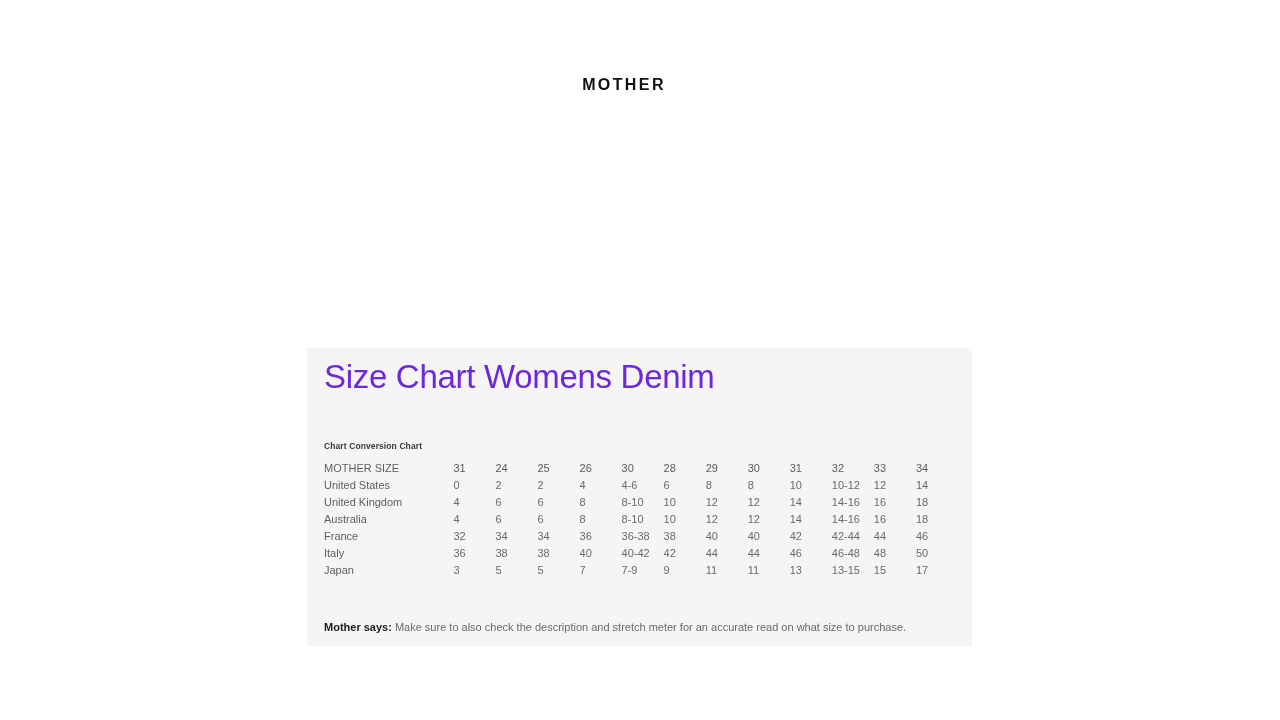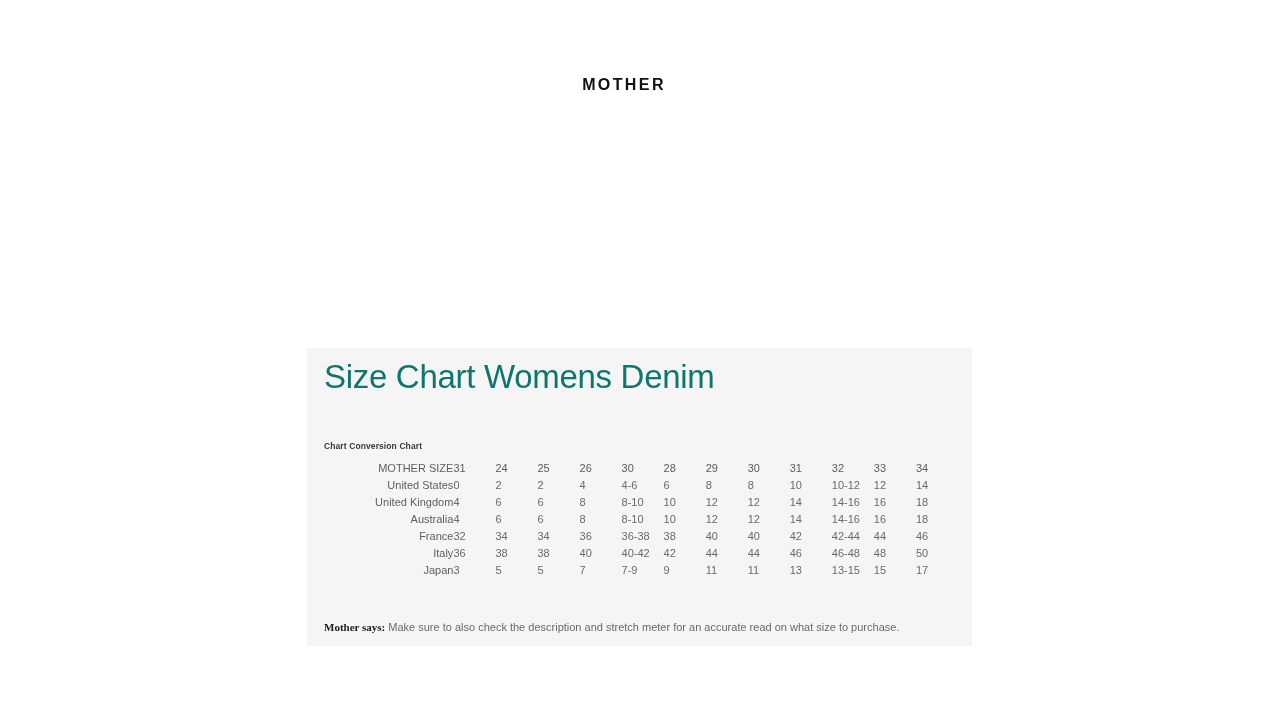--- a/index.html
+++ b/index.html
@@ -41,21 +41,21 @@
     background: #f5f5f5;
     box-sizing: border-box;
   }
 
   .panel-title {
     position: absolute;
     left: 17px;
     top: 10px;
     font-size: 33px;
     font-weight: 400;
-    color: #0f766e;
+    color: #6d28d9;
     letter-spacing: -0.3px;
     white-space: nowrap;
   }
 
   .table-wrap {
     position: absolute;
     left: 17px;
     top: 93px;
     width: 640px;
   }
@@ -78,21 +78,20 @@
     font-size: 11px;
     color: #6a6a6a;
     padding: 2px 0 3px 0;
     vertical-align: top;
     white-space: nowrap;
   }
 
   table.size-table td.row-label {
     width: 120px;
     color: #5e5e5e;
-    text-align: right;
   }
 
   table.size-table td.val {
     width: 39px;
   }
   table.size-table td.val.wide {
     width: 47px;
     margin-top: 44px;
   }
 
@@ -105,21 +104,20 @@
     left: 17px;
     top: 273px;
     font-size: 11px;
     color: #6a6a6a;
     white-space: nowrap;
   }
 
   .footnote b {
     color: #1c1c1c;
     font-weight: 700;
-    font-family: Liberation Serif, serif;
   }
 </style>
 </head>
 <body>
 
 <div class="page">
 
   <div class="brand-logo">MOTHER</div>
 
   <div class="size-chart-panel">

